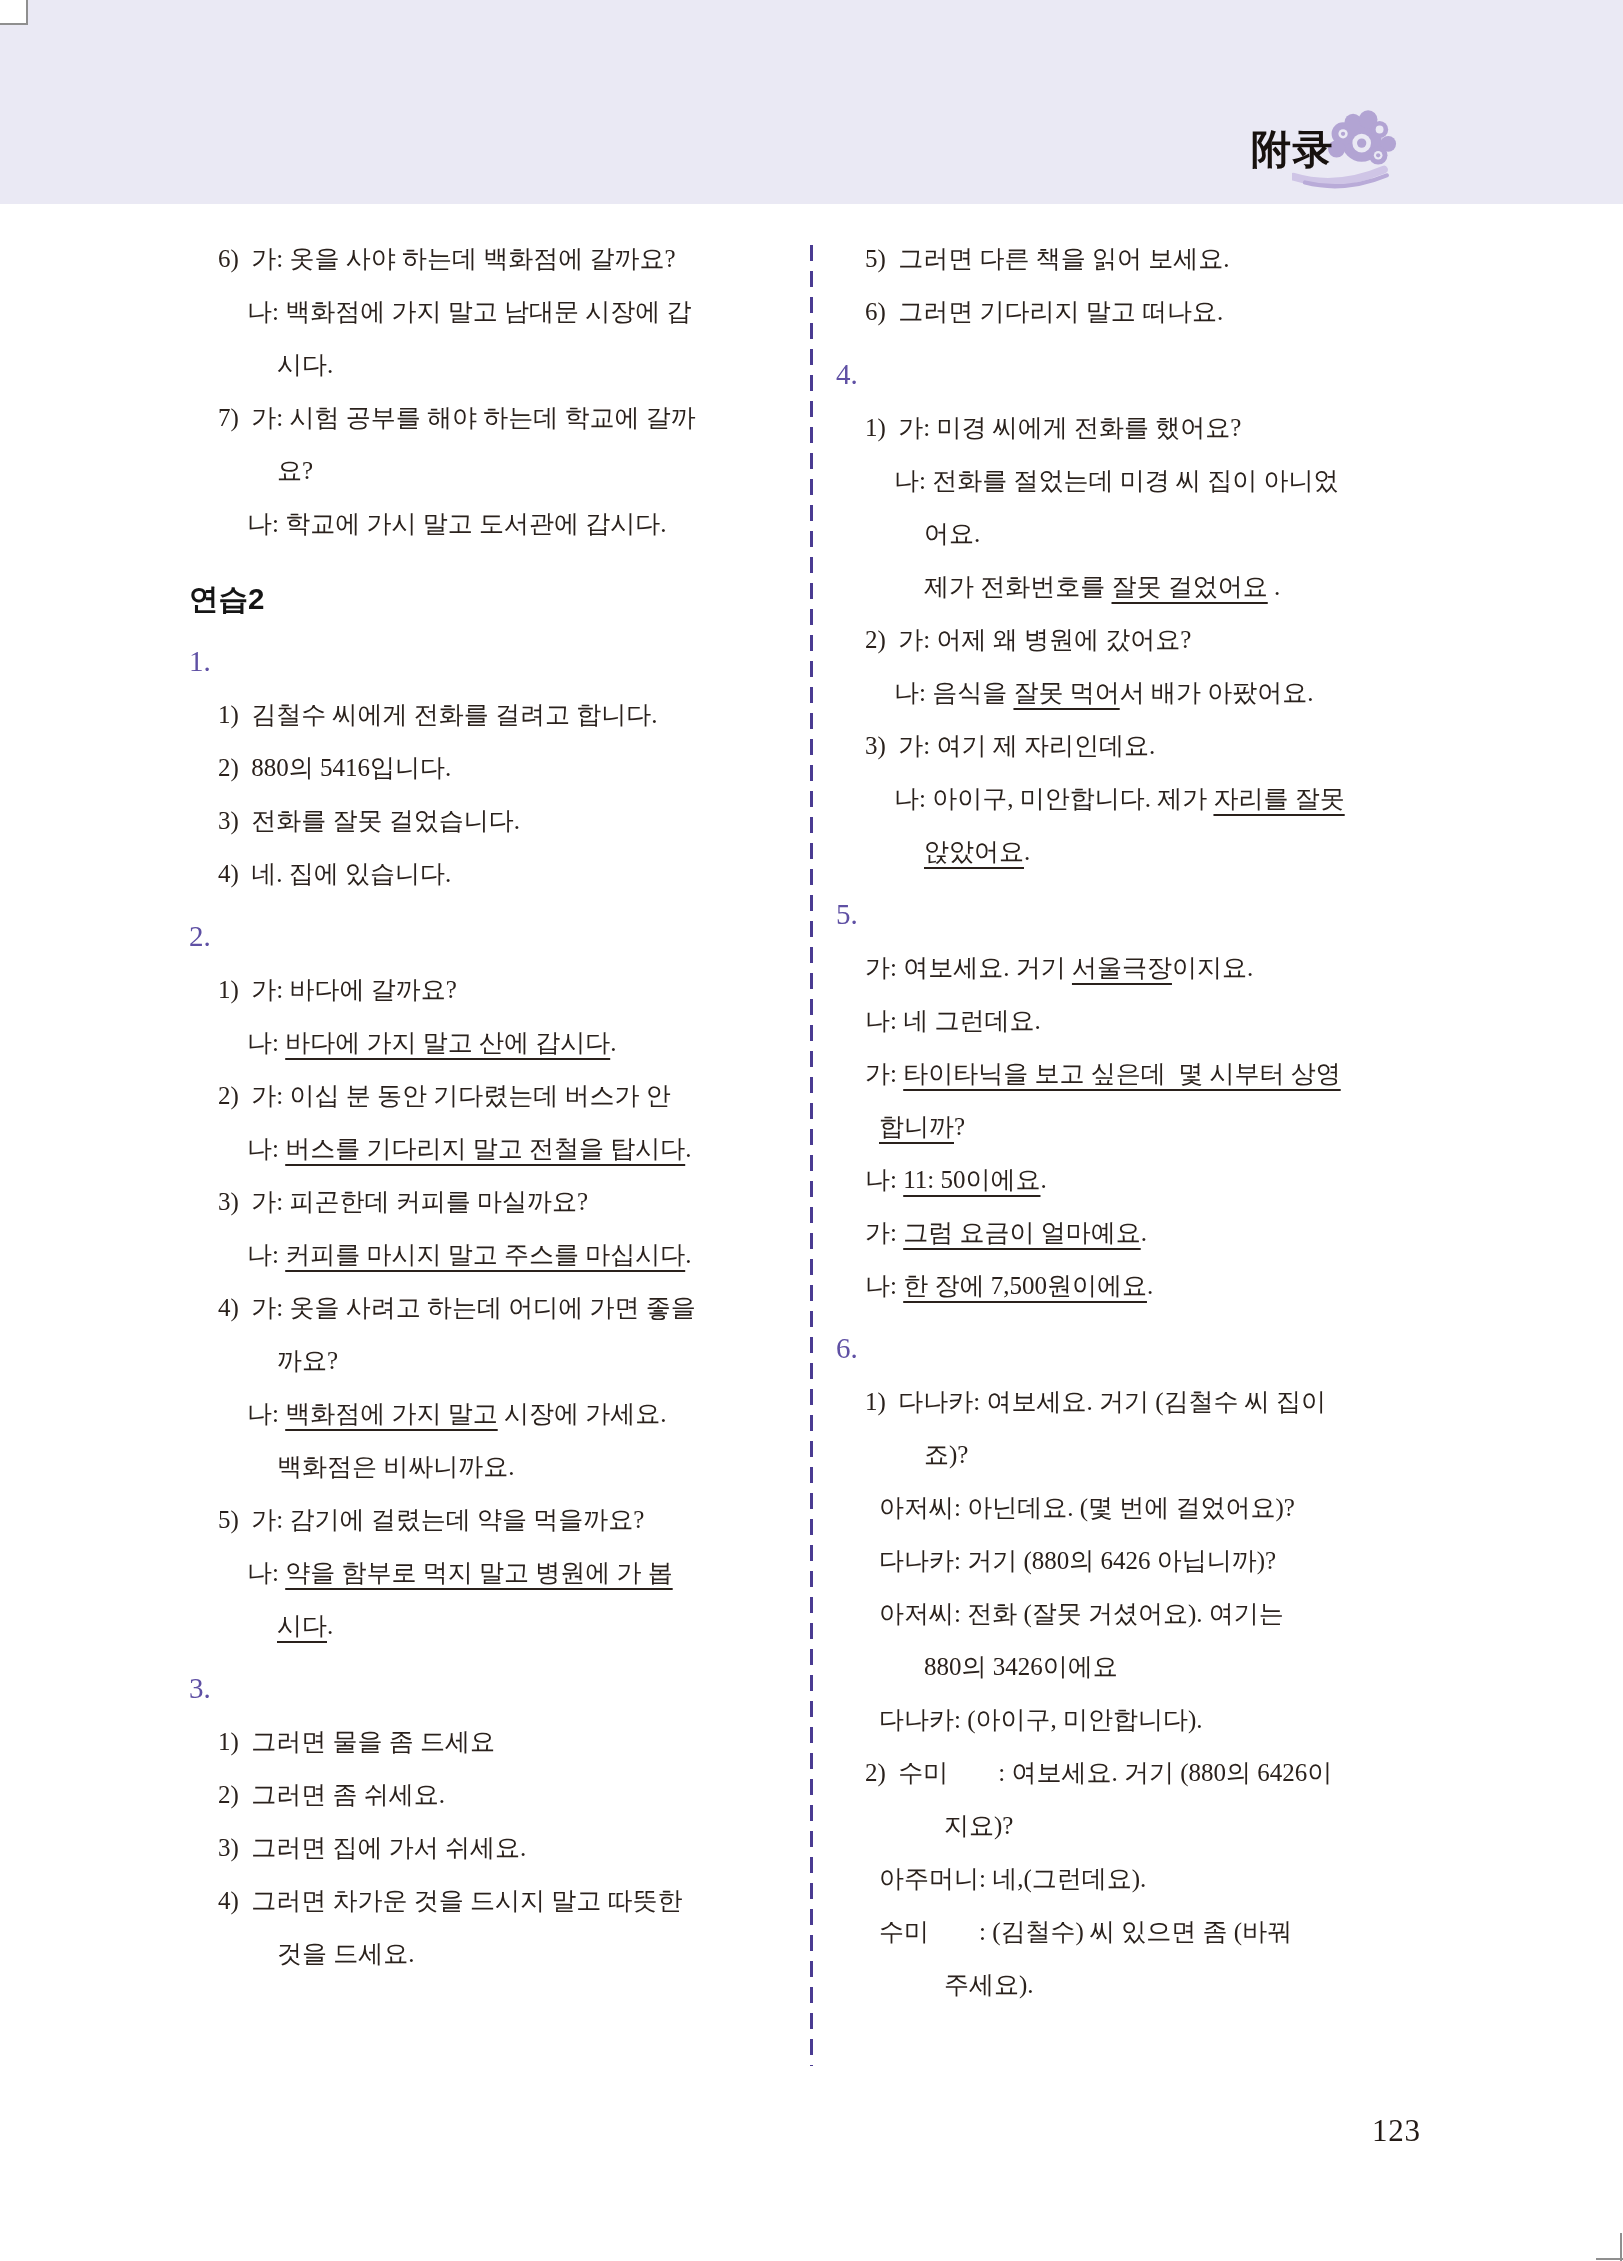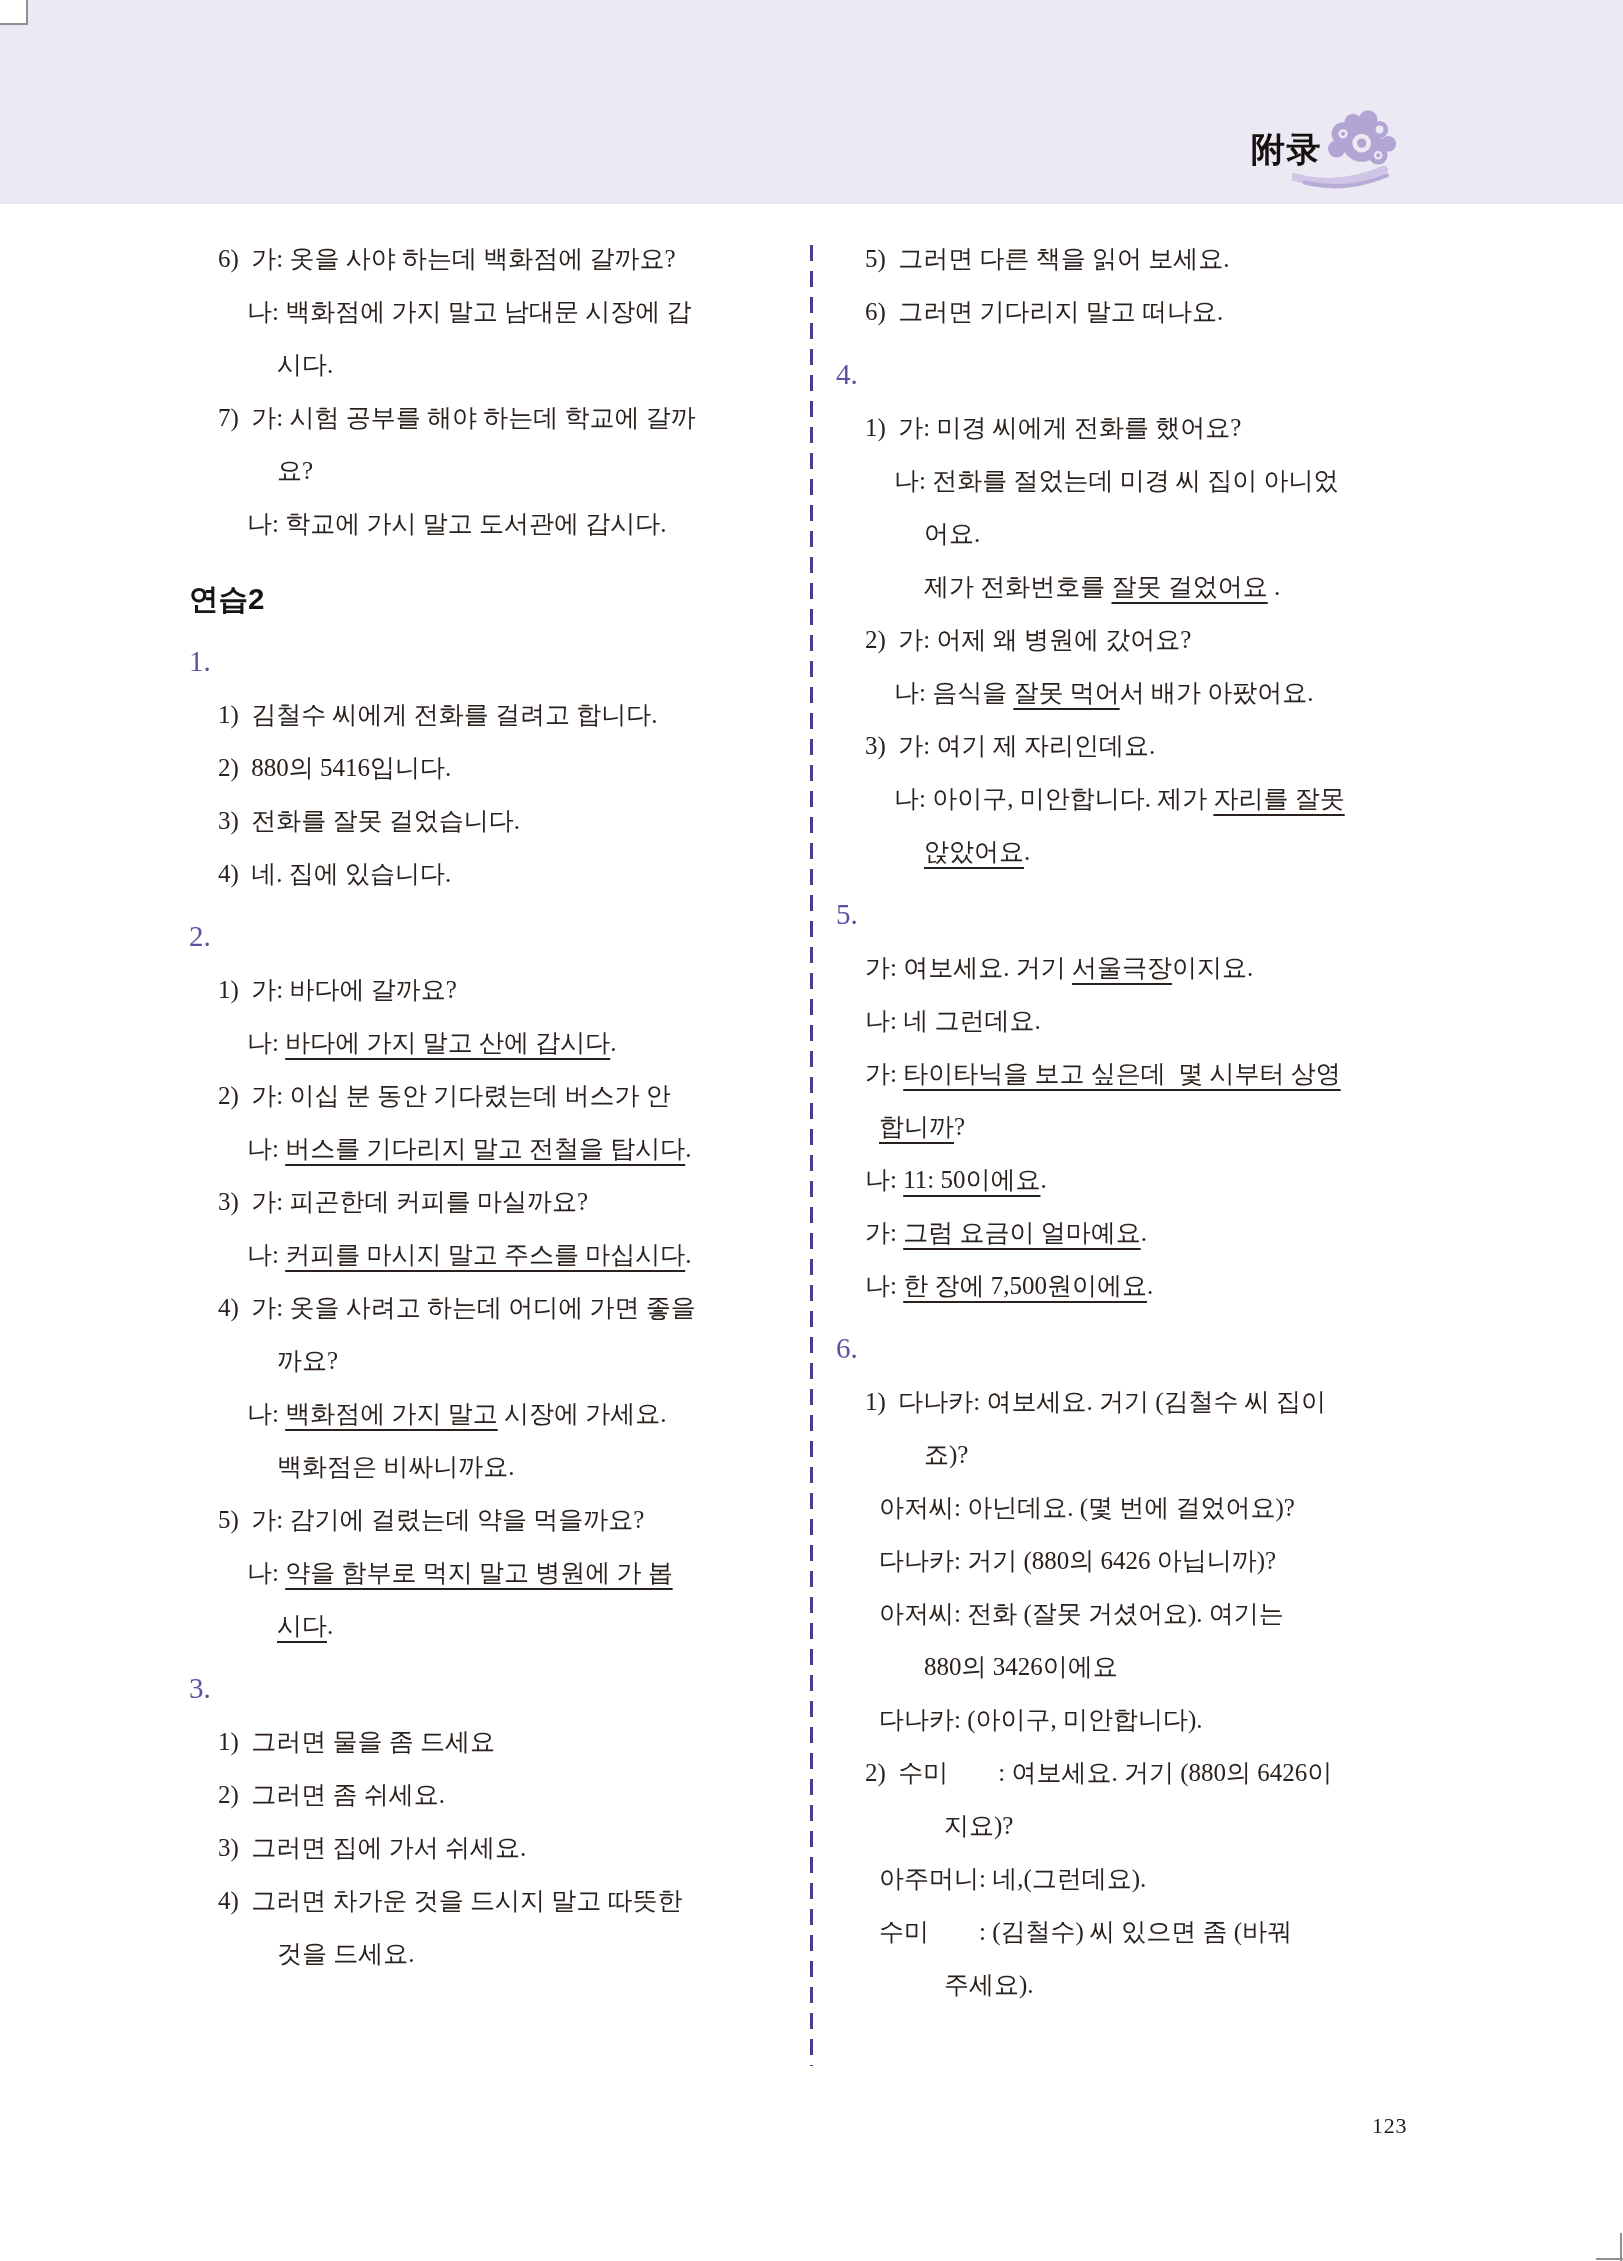--- a/index.html
+++ b/index.html
@@ -17,21 +17,21 @@
     background:var(--band,#eae9f4);
   }
   .corner-notch{
     position:absolute;left:0;top:0;width:26px;height:23px;
     background:#ffffff;
     border-right:2.2px solid #8f8f8f;border-bottom:2.2px solid #8f8f8f;
   }
   .cloud{position:absolute;left:1292px;top:108px;width:115px;height:86px;}
   .appendix{
     position:absolute;left:1251px;top:131px;
-    font-size:34px;font-weight:700;line-height:37px;
+    font-size:40px;font-weight:700;line-height:37px;
     color:#17110e;letter-spacing:1.4px;z-index:2;
   }
   
   .col{position:absolute;top:232px;}
   .colL{left:189px;width:605px;}
   .colR{left:836px;width:734px;}
   .sep{
     position:absolute;left:810px;top:245px;width:2.9px;height:1821px;
     background:repeating-linear-gradient(
       to bottom,
@@ -58,21 +58,21 @@
     font-family:"Liberation Sans","DejaVu Sans",sans-serif;
     font-size:29.5px;font-weight:700;line-height:53px;
     margin-top:21.6px;color:#151515;
   }
   .secnum{
     font-size:29px;line-height:53px;margin-top:10px;
     color:var(--accent,#5f50a4);
   }
   .pagenum{
     position:absolute;left:1372px;top:2113px;
-    font-size:22px;color:#231a15;letter-spacing:0.7px;
+    font-size:31px;color:#231a15;letter-spacing:0.7px;
   }
   .cm-v{position:absolute;left:1620px;top:2233px;width:2.2px;height:28px;background:#8f8f8f;}
   .cm-h{position:absolute;left:1596px;top:2258px;width:27px;height:2.2px;background:#8f8f8f;}
 </style>
 </head>
 <body>
 
 <div class="page" style="--band: #eae9f4; --accent: #5f50a4; --sep: #4a3b92; --text: #2a211c;">
 
   <div class="band"></div>

